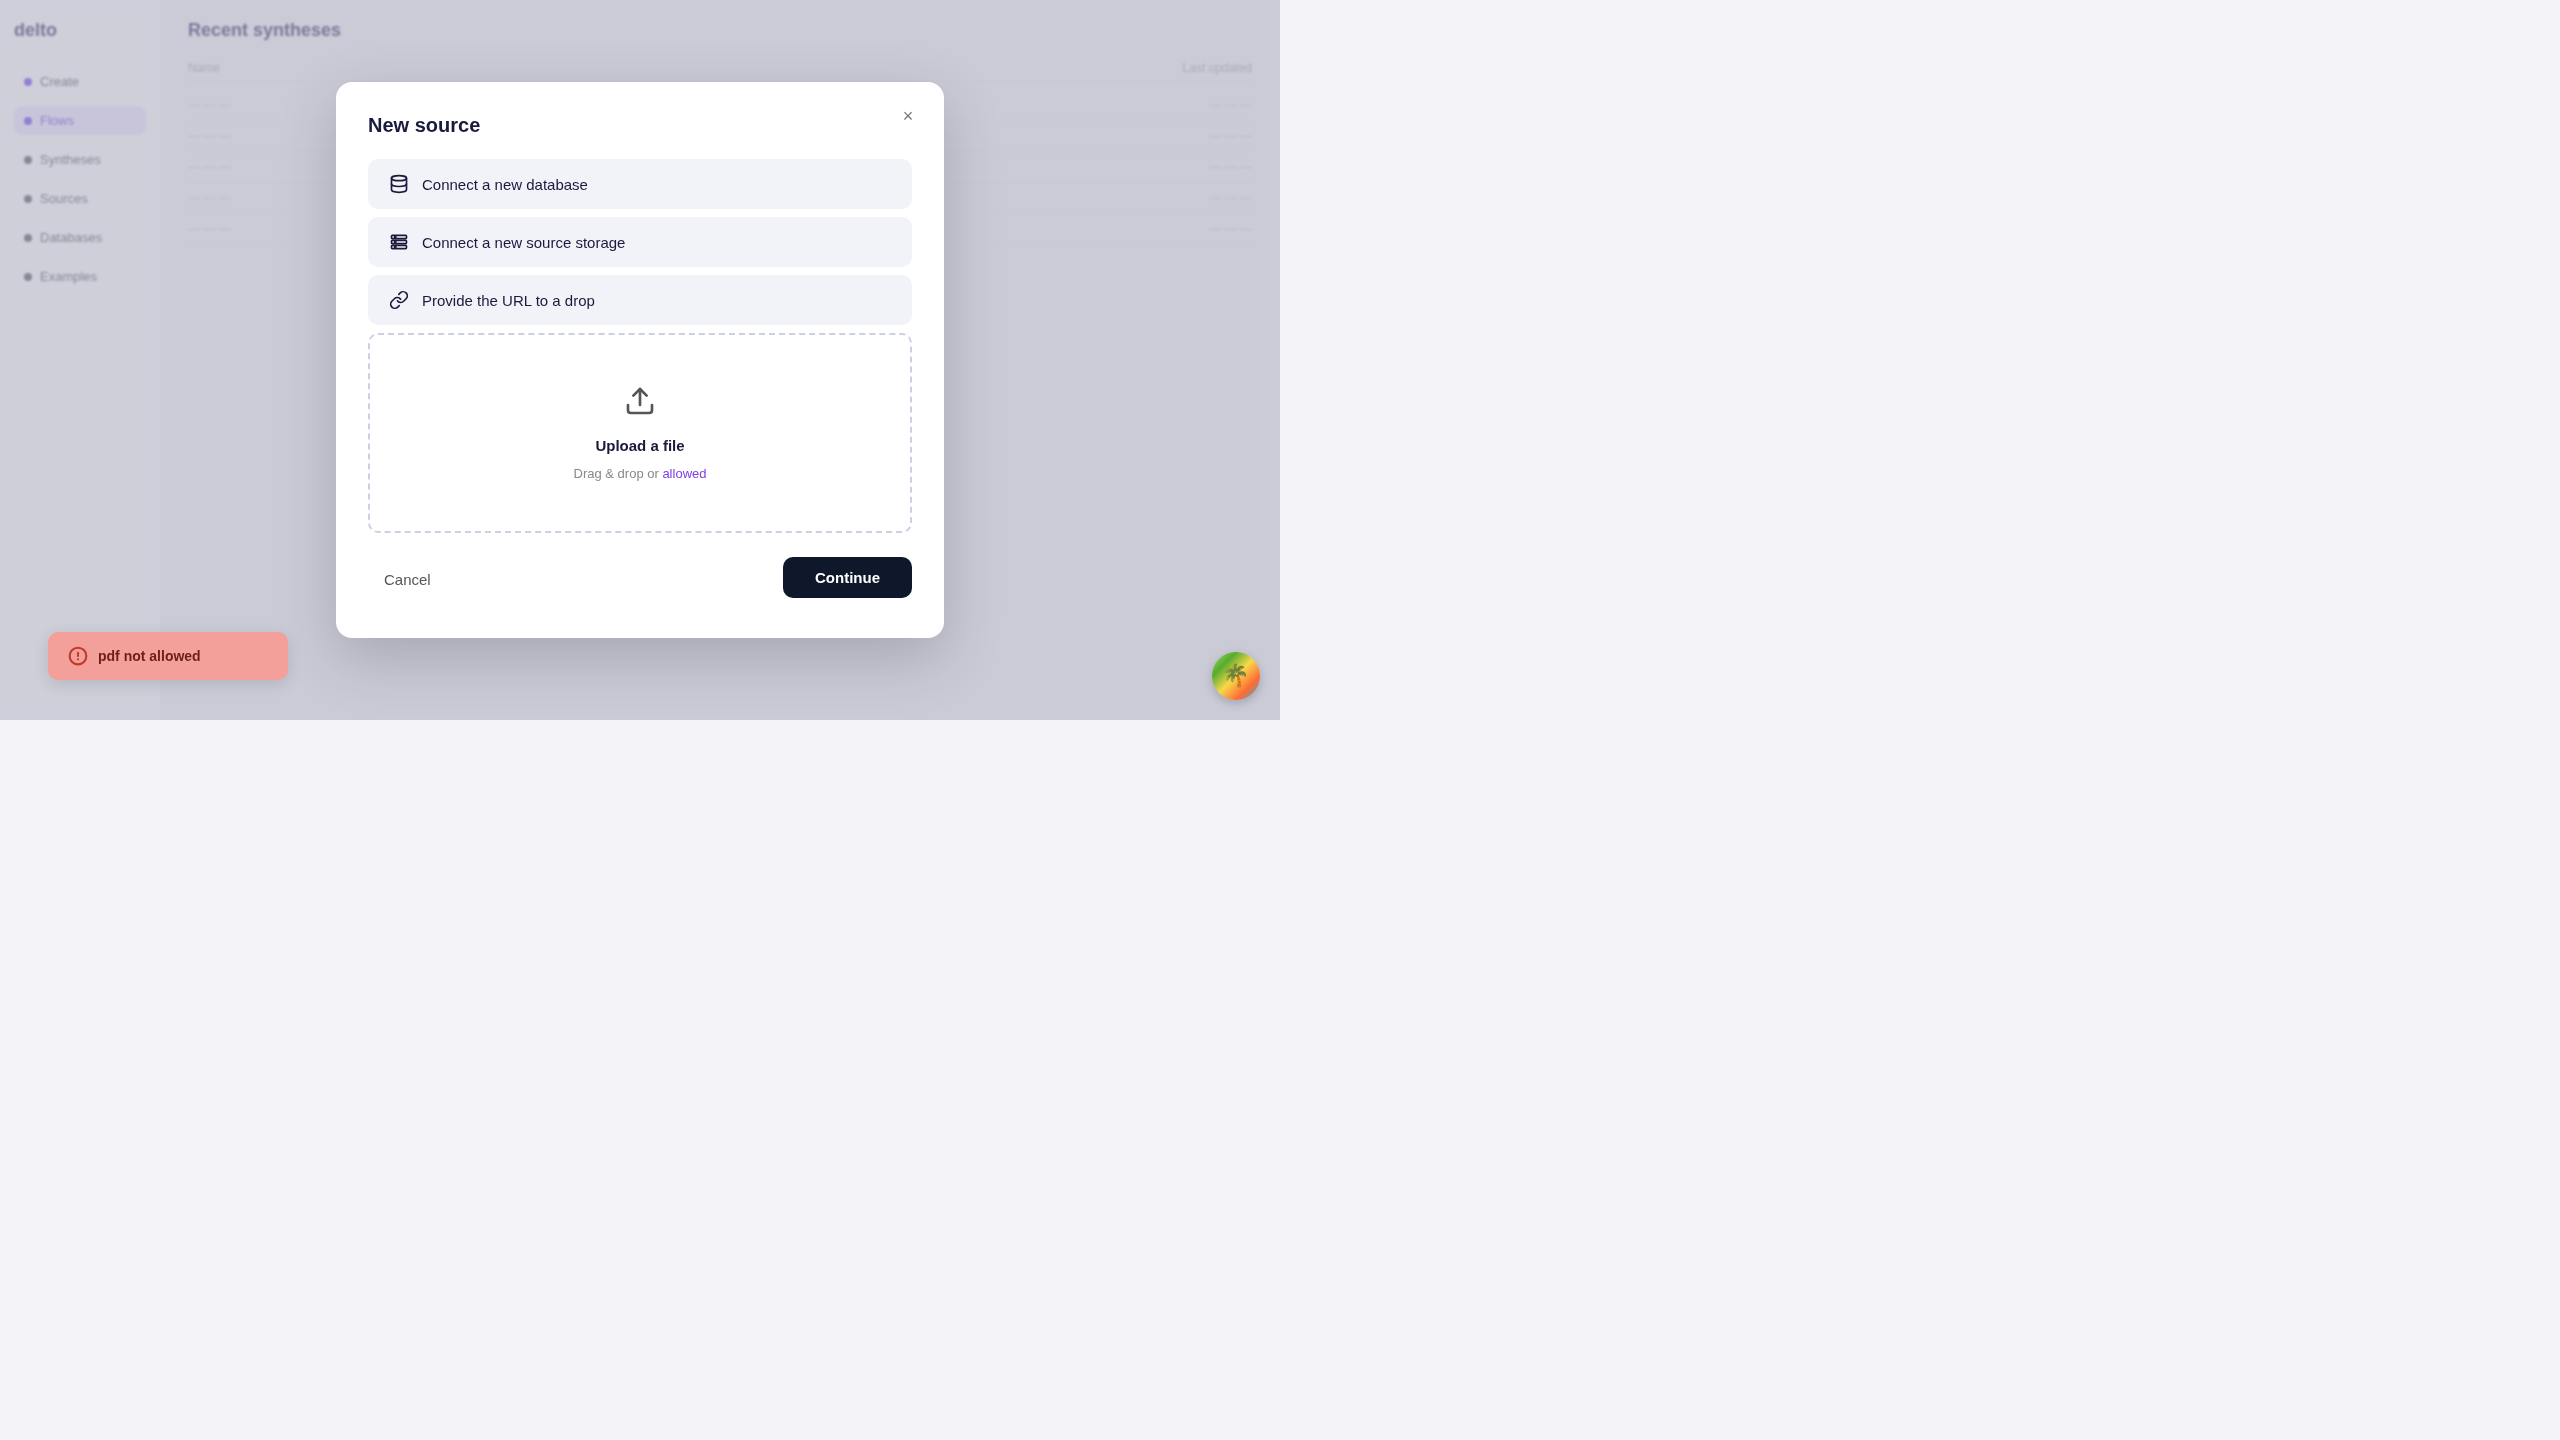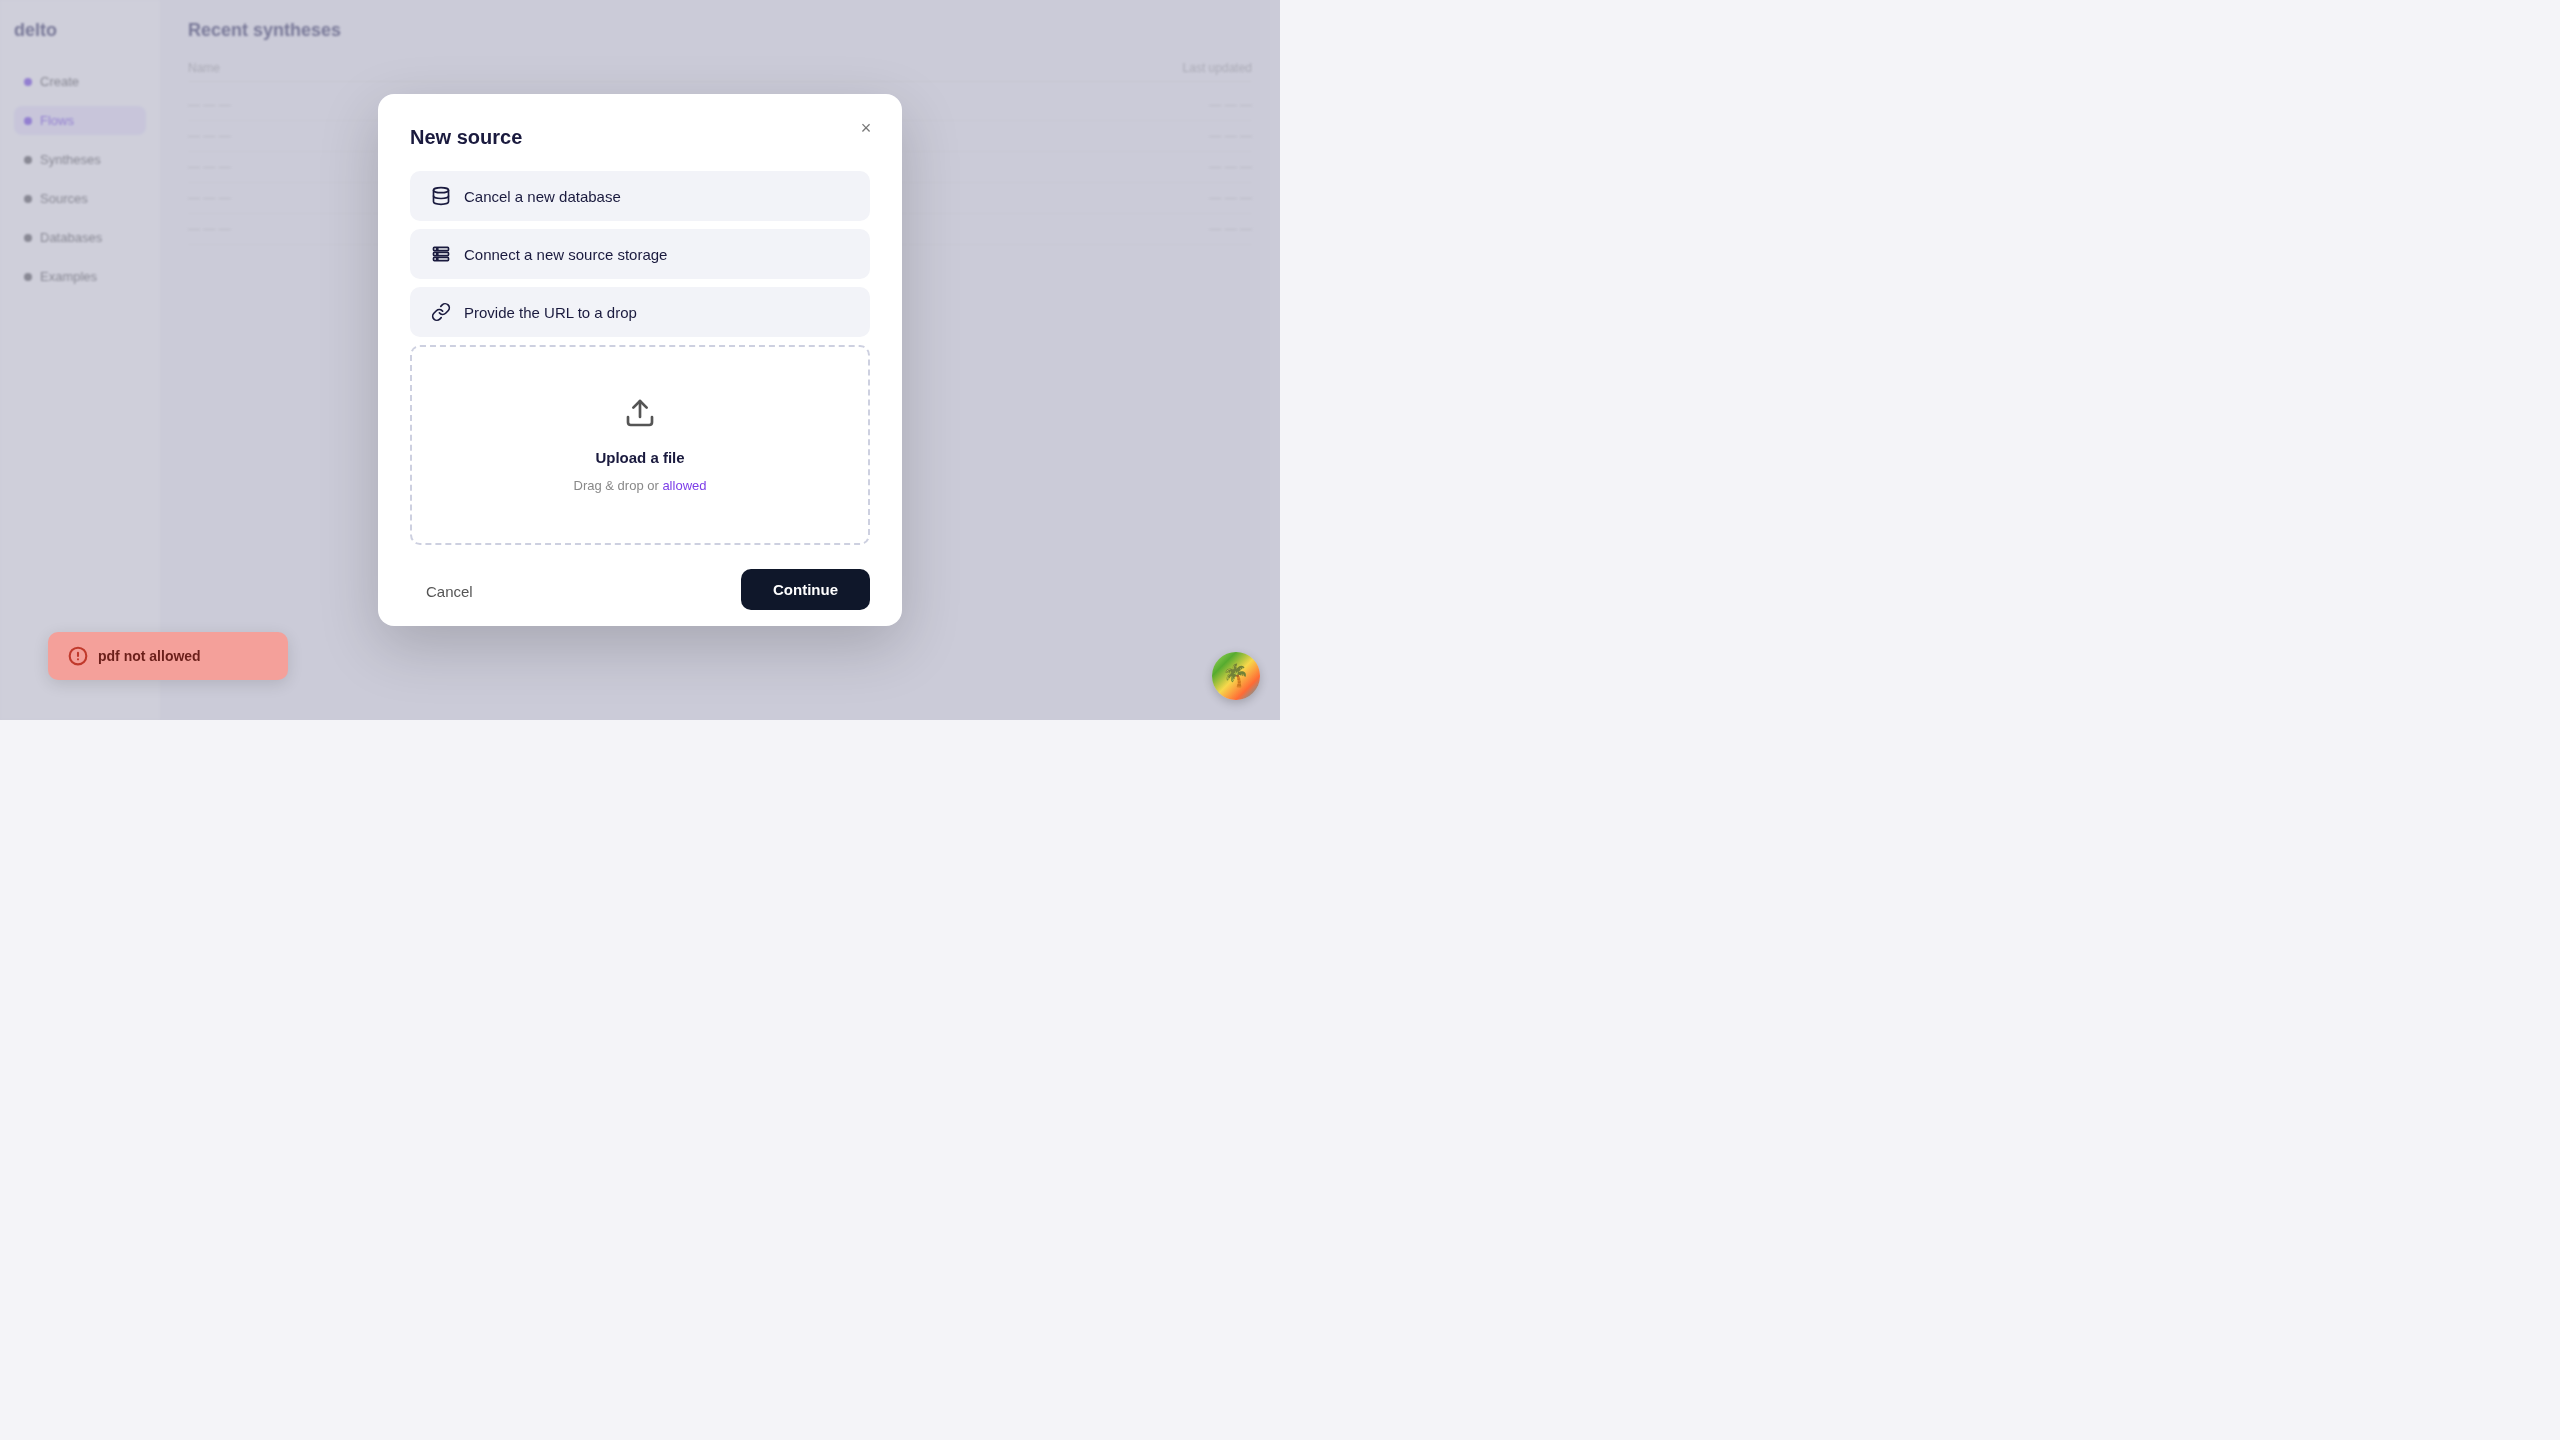--- a/index.html
+++ b/index.html
@@ -101,22 +101,22 @@
       background: rgba(80, 80, 120, 0.25);
       display: flex;
       align-items: center;
       justify-content: center;
     }
 
     
     .modal {
       background: #fff;
       border-radius: 16px;
-      width: 524px;
-      padding: 32px 32px 16px;
+      width: 608px;
+      padding: 32px 32px 40px;
       position: relative;
       box-shadow: 0 20px 60px rgba(0,0,0,0.18);
     }
 
     .modal-title {
       font-size: 20px;
       font-weight: 700;
       color: #1a1a3e;
       margin-bottom: 22px;
     }
@@ -347,21 +347,21 @@
     </button>
 
     <button class="source-btn">
       <span class="btn-icon">
         <svg width="20" height="20" viewBox="0 0 24 24" fill="none" stroke="currentColor" stroke-width="2" stroke-linecap="round" stroke-linejoin="round">
           <ellipse cx="12" cy="5" rx="9" ry="3"></ellipse>
           <path d="M21 12c0 1.66-4 3-9 3s-9-1.34-9-3"></path>
           <path d="M3 5v14c0 1.66 4 3 9 3s9-1.34 9-3V5"></path>
         </svg>
       </span>
-      <span>Cancel a new database</span>
+      <span>Connect a new database</span>
     </button>
 
     <button class="source-btn">
       <span class="btn-icon">
         <svg width="20" height="20" viewBox="0 0 24 24" fill="none" stroke="currentColor" stroke-width="2" stroke-linecap="round" stroke-linejoin="round">
           <rect x="3" y="4" width="18" height="4" rx="1"></rect>
           <rect x="3" y="10" width="18" height="4" rx="1"></rect>
           <rect x="3" y="16" width="18" height="4" rx="1"></rect>
           <circle cx="7.5" cy="6" r="0.8" fill="currentColor"></circle>
           <circle cx="7.5" cy="12" r="0.8" fill="currentColor"></circle>

